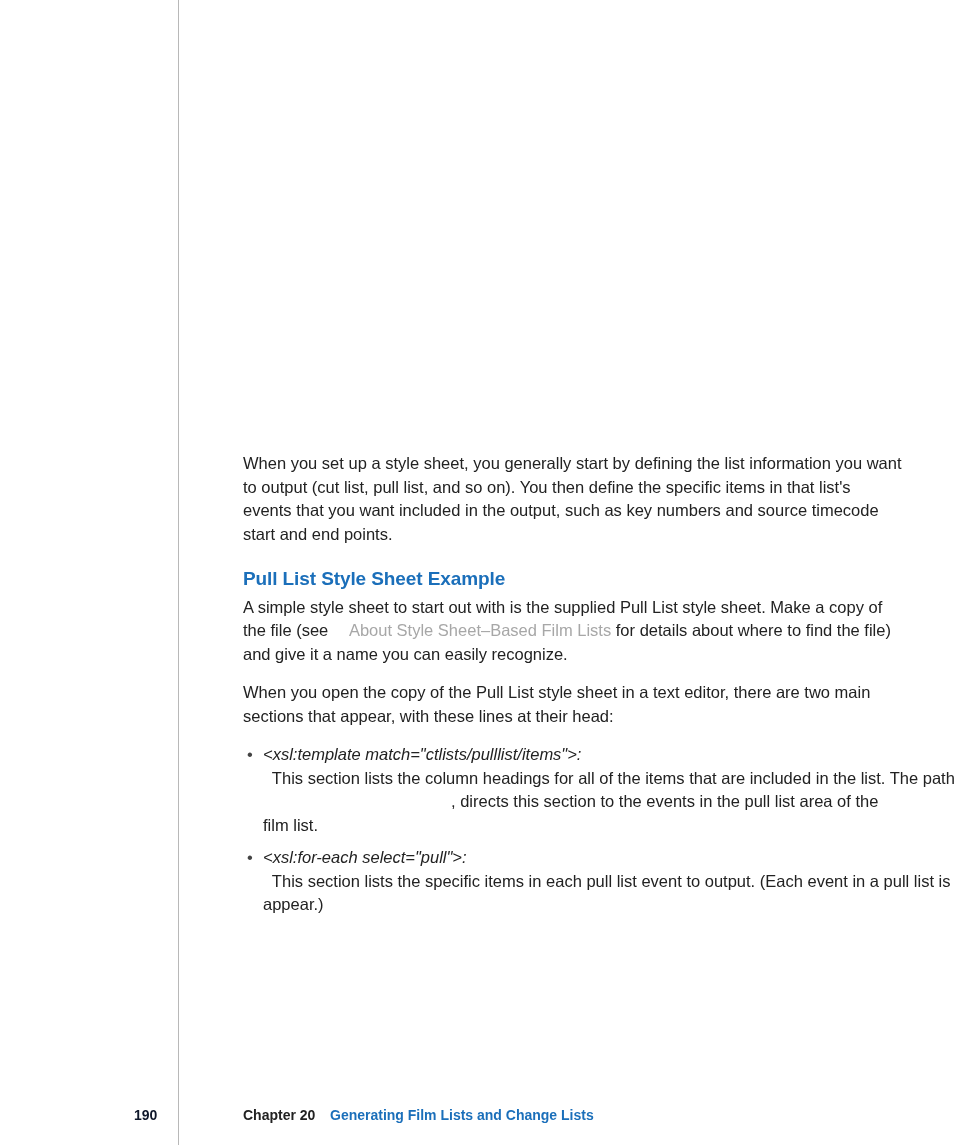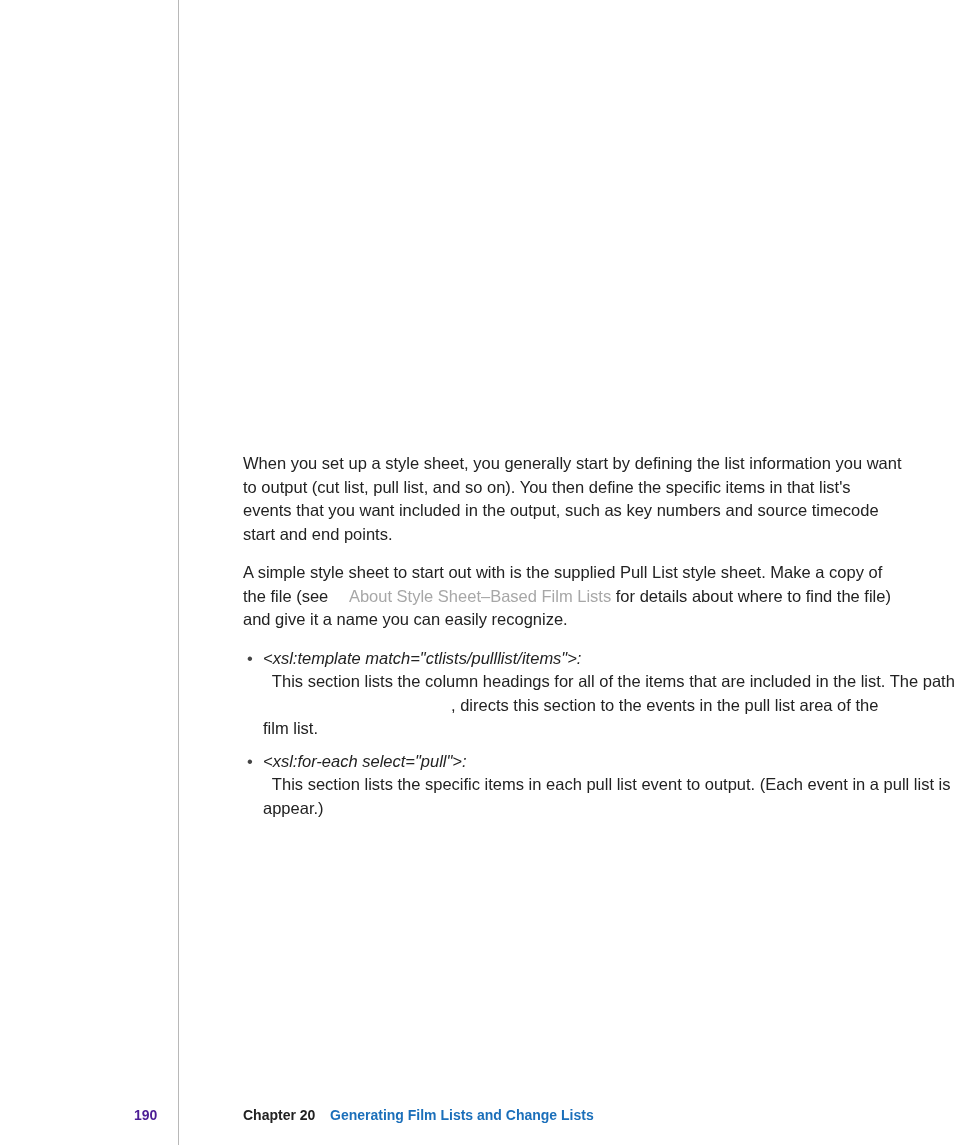--- a/index.html
+++ b/index.html
@@ -69,21 +69,21 @@
     position: absolute;
     left: 0;
     bottom: 38px;
     width: 954px;
     font-size: 14px;
   }
   .page-num {
     position: absolute;
     left: 134px;
     font-weight: 700;
-    color: #4c1d95;
+    color: #0f172a;
   }
   .chapter {
     position: absolute;
     left: 243px;
     font-weight: 700;
     color: #222;
   }
   .chapter-title {
     position: absolute;
     left: 330px;
@@ -94,25 +94,27 @@
 </style>
 </head>
 <body>
 
 <div class="page">
   <div class="left-rule"></div>
 
   <div class="content">
     <p>When you set up a style sheet, you generally start by defining the list information you want to output (cut list, pull list, and so on). You then define the specific items in that list's events that you want included in the output, such as key numbers and source timecode start and end points.</p>
 
+    <h2 class="section">Pull List Style Sheet Example</h2>
 
     <p>
       <span>A simple style sheet to start out with is the supplied Pull List style sheet. Make a copy of the file (see </span><span class="link">About Style Sheet–Based Film Lists</span><span> for details about where to find the file) and give it a name you can easily recognize.</span>
     </p>
 
+    <p>When you open the copy of the Pull List style sheet in a text editor, there are two main sections that appear, with these lines at their head:</p>
 
     <ul class="bullets">
       <li>
         <span class="term">&lt;xsl:template match="ctlists/pulllist/items"&gt;:</span><span class="pad-link">  This section lists the column headings for all of the items that are included in the list. The path that is listed, </span><br><span style="display:inline-block;width:188px"></span><span>, directs this section to the events in the pull list area of the film list.</span>
       </li>
       <li>
         <span class="term">&lt;xsl:for-each select="pull"&gt;:</span><span class="pad-link">  This section lists the specific items in each pull list event to output. (Each event in a pull list is wrapped by a </span><span style="display:inline-block;width:32px"></span><span> appear.)</span>
       </li>
     </ul>
 

